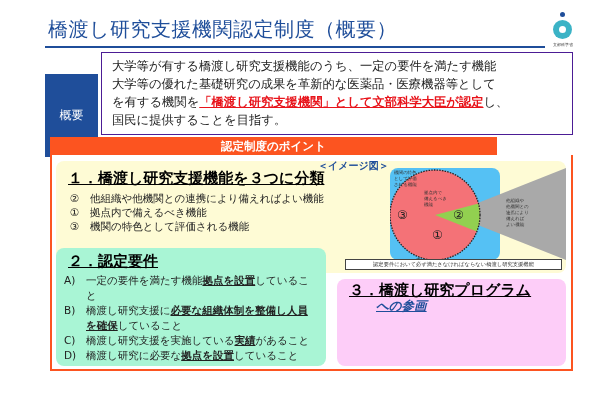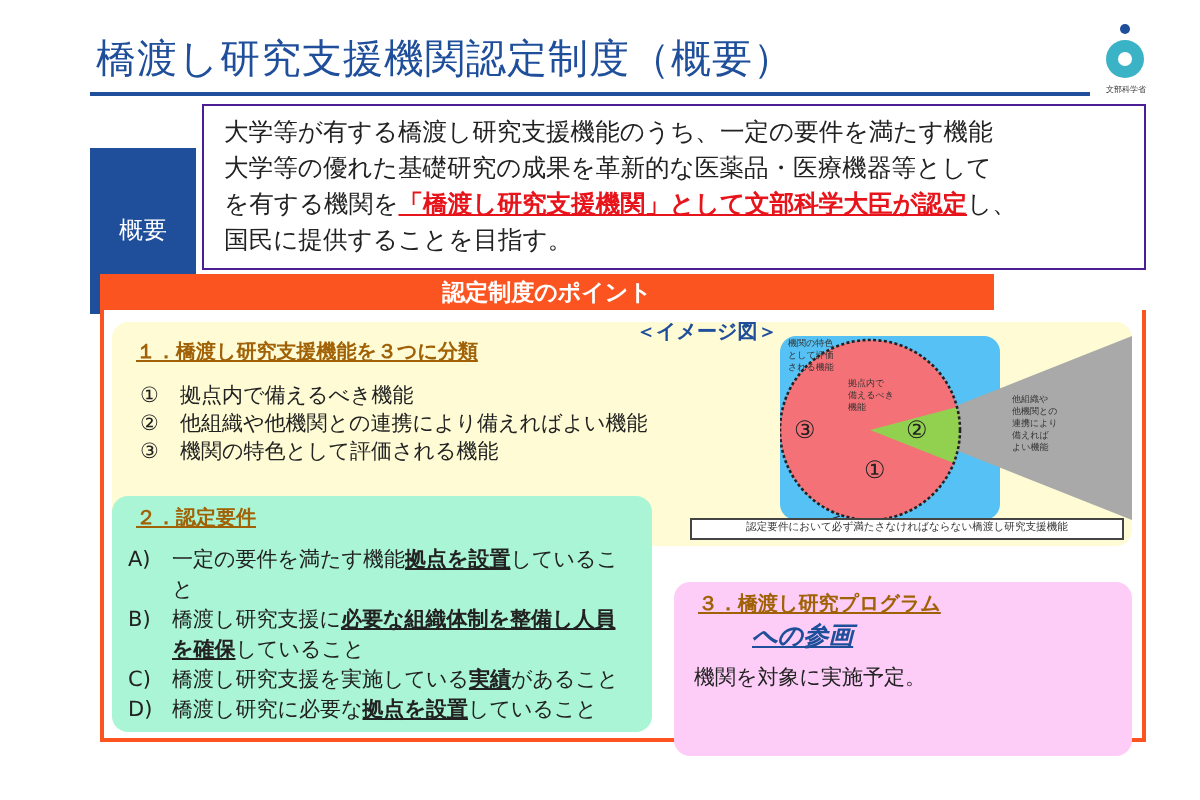--- a/index.html
+++ b/index.html
@@ -17,21 +17,21 @@
 
   .overview { position: absolute; left: 45px; top: 52px; width: 528px; height: 83px; }
   .overview-label { position: absolute; left: 0; top: 0; width: 53px; height: 83px; background: #1f4e9a; color: #fff; font-size: 12px; display: flex; align-items: center; justify-content: center; margin-top: 22px; }
   .overview-body { position: absolute; left: 56px; top: 0; width: 472px; height: 83px; border: 1px solid #4c1d95; background: #fff; padding: 4px 10px; font-size: 12.3px; line-height: 18px; color: #222; white-space: nowrap; }
   .hl-red { color: #e8141b; font-weight: bold; text-decoration: underline; }
 
   .points-header { position: absolute; left: 50px; top: 137px; width: 447px; height: 19px; background: #fc5420; color: #fff; font-size: 11.5px; font-weight: bold; display: flex; align-items: center; justify-content: center; }
   .points-frame { position: absolute; left: 50px; top: 155px; width: 523px; height: 216px; border: 2px solid #fc5420; border-top: none; background: #fff; }
 
   .sec1 { position: absolute; left: 56px; top: 161px; width: 510px; height: 112px; background: #fefbd5; border-radius: 8px; }
-  .sec-title { font-size: 10px; font-weight: bold; color: #a16207; text-decoration: underline; white-space: nowrap; }
+  .sec-title { font-size: 15px; font-weight: bold; color: #000000; text-decoration: underline; white-space: nowrap; }
   .sec1 .sec-title { position: absolute; left: 12px; top: 8px; }
   .sec1-list { position: absolute; left: 14px; top: 30px; font-size: 10.5px; line-height: 14px; color: #222; }
   .sec1-list li { list-style: none; white-space: nowrap; }
   .sec1-list .num { display: inline-block; width: 20px; }
 
   .image-caption-label { position: absolute; left: 318px; top: 159px; font-size: 10px; font-weight: bold; color: #1f4e9a; white-space: nowrap; }
 
   .diagram { position: absolute; left: 390px; top: 168px; width: 176px; height: 94px; }
   .dia-blue { position: absolute; left: 0; top: 0; width: 110px; height: 92px; background: #55c1f4; border-radius: 8px; }
   .dia-tri { position: absolute; left: 60px; top: 0; width: 0; height: 0; border-top: 46px solid transparent; border-bottom: 46px solid transparent; border-right: 116px solid #a9a9a9; }
@@ -42,21 +42,21 @@
   .dia-caption { position: absolute; left: 345px; top: 259px; width: 217px; height: 11px; border: 1px solid #444; background: #fff; font-size: 5.3px; line-height: 9px; text-align: center; color: #333; white-space: nowrap; }
 
   .sec2 { position: absolute; left: 56px; top: 248px; width: 270px; height: 118px; background: #a9f5d5; border-radius: 8px; }
   .sec2 .sec-title { position: absolute; left: 12px; top: 4px; }
   .sec2-list { position: absolute; left: 8px; top: 25px; font-size: 10.5px; line-height: 15px; color: #222; }
   .req { display: flex; white-space: nowrap; }
   .req .key { width: 22px; flex: none; }
   .req .txt { white-space: normal; width: 232px; }
   .ul-b { font-weight: bold; text-decoration: underline; }
 
-  .sec3 { position: absolute; left: 337px; top: 279px; width: 229px; height: 87px; background: #fdcdf8; border-radius: 8px; margin-top: 12px; }
+  .sec3 { position: absolute; left: 337px; top: 279px; width: 229px; height: 87px; background: #fdcdf8; border-radius: 8px; }
   .sec3 .sec-title { position: absolute; left: 12px; top: 4px; line-height: 15px; }
   .sec3-title2 { position: absolute; left: 39px; top: 19px; font-size: 12.5px; font-weight: bold; color: #1f4e9a; text-decoration: underline; font-style: italic; }
   .sec3-body { position: absolute; left: 10px; top: 41px; font-size: 10.5px; line-height: 15px; color: #222; white-space: nowrap; }
 </style>
 </head>
 <body>
 
 <div class="title">橋渡し研究支援機関認定制度（概要）</div>
 <div class="title-rule"></div>
 
@@ -75,22 +75,22 @@
     <div>国民に提供することを目指す。</div>
   </div>
 </div>
 
 <div class="points-header">認定制度のポイント</div>
 <div class="points-frame"></div>
 
 <div class="sec1">
   <div class="sec-title">１．橋渡し研究支援機能を３つに分類</div>
   <ul class="sec1-list">
+    <li><span class="num">②</span><span>他組織や他機関との連携により備えればよい機能</span></li>
     <li><span class="num">①</span><span>拠点内で備えるべき機能</span></li>
-    <li><span class="num">②</span><span>他組織や他機関との連携により備えればよい機能</span></li>
     <li><span class="num">③</span><span>機関の特色として評価される機能</span></li>
   </ul>
 </div>
 
 <div class="image-caption-label">＜イメージ図＞</div>
 
 <div class="diagram">
   <div class="dia-blue"></div>
   <div class="dia-tri"></div>
   <svg class="dia-svg" width="176" height="94" viewBox="0 0 176 94">
@@ -142,15 +142,14 @@
         <span class="key">D)</span>
         <span class="txt"><span>橋渡し研究に必要な</span><span class="ul-b">拠点を設置</span><span>していること</span></span>
       </div>
   </div>
 </div>
 
 <div class="sec3">
   <div class="sec-title">３．橋渡し研究プログラム</div>
   <div class="sec3-title2">への参画</div>
   <div class="sec3-body">
-    <div>機関を対象に実施予定。</div>
   </div>
 </div>
 
 </body></html>

